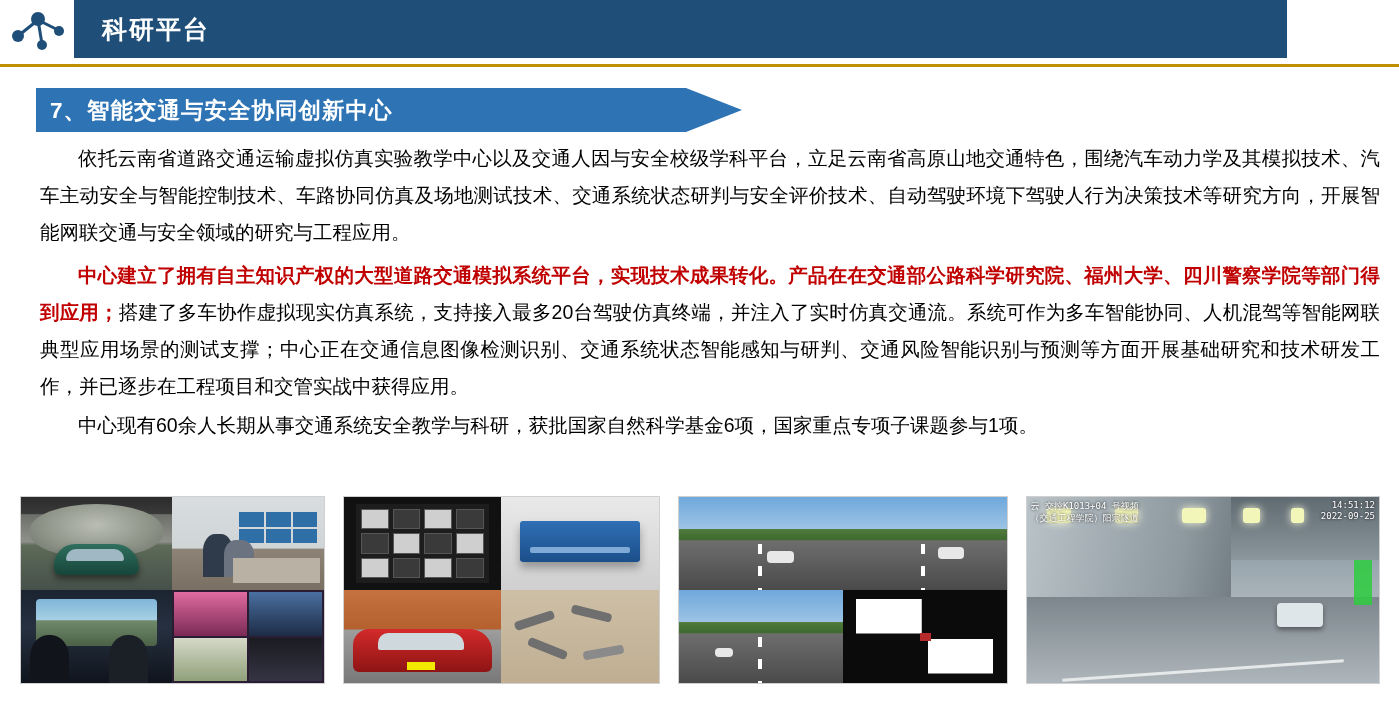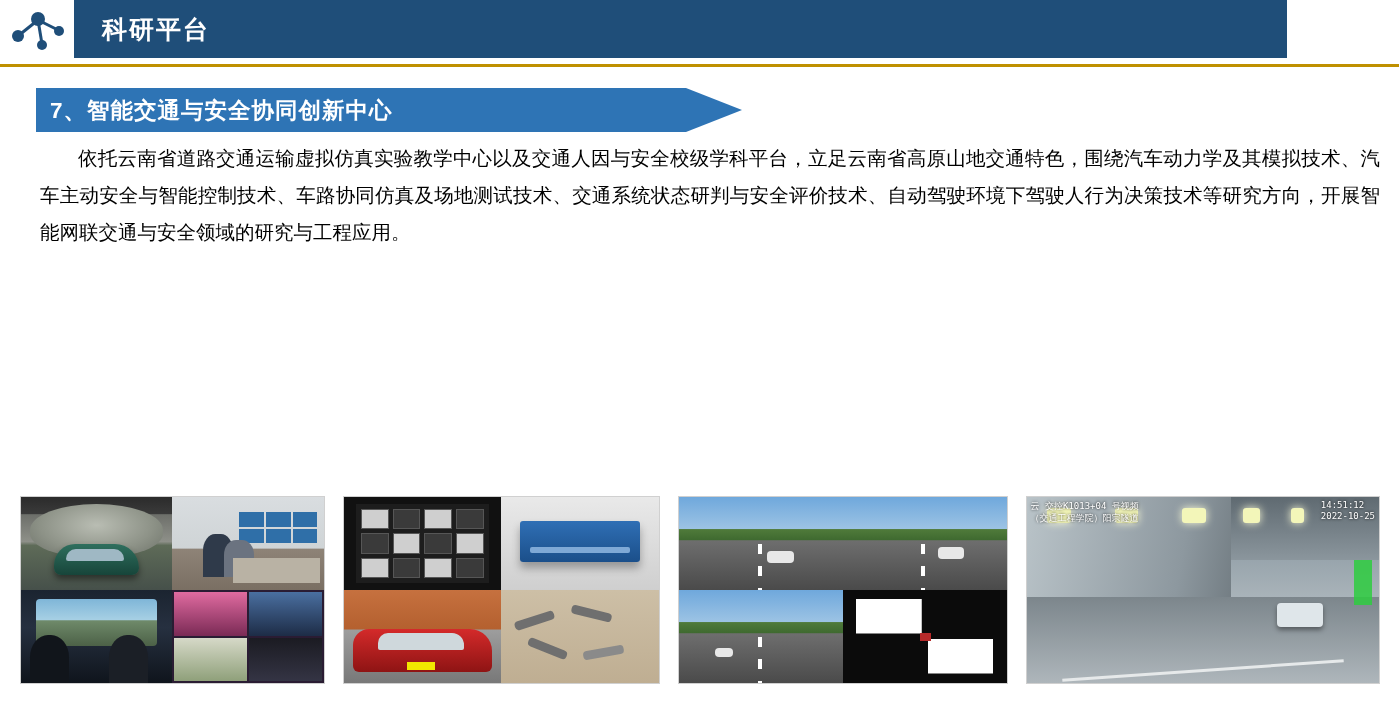--- a/index.html
+++ b/index.html
@@ -431,21 +431,21 @@
   .osd {
     position: absolute;
     color: #ffffff;
     font-size: 9px;
     line-height: 11px;
     font-family: "DejaVu Sans Mono", monospace;
     text-shadow: 0 0 3px #000;
     white-space: nowrap;
   }
   .osd.tl { left: 4px; top: 4px; }
-  .osd.tr { right: 4px; top: 3px; }
+  .osd.tr { right: 4px; top: 3px; text-align: right; }
   .osd.tl2 { left: 4px; top: 16px; }
 </style>
 </head>
 <body>
 
 <div class="header">
   <svg class="logo-mark" viewBox="0 0 62 46">
     <line x1="10" y1="30" x2="30" y2="14" stroke="#1f4e79" stroke-width="3"></line>
     <line x1="30" y1="14" x2="50" y2="24" stroke="#1f4e79" stroke-width="3"></line>
     <line x1="30" y1="14" x2="34" y2="38" stroke="#1f4e79" stroke-width="3"></line>
@@ -463,20 +463,22 @@
 <div class="gold-rule"></div>
 
 <div class="banner-wrap">
   <div class="banner">
     <span class="banner-text">7、智能交通与安全协同创新中心</span>
   </div>
 </div>
 
 <div class="body-copy">
   <p class="para">依托云南省道路交通运输虚拟仿真实验教学中心以及交通人因与安全校级学科平台，立足云南省高原山地交通特色，围绕汽车动力学及其模拟技术、汽车主动安全与智能控制技术、车路协同仿真及场地测试技术、交通系统状态研判与安全评价技术、自动驾驶环境下驾驶人行为决策技术等研究方向，开展智能网联交通与安全领域的研究与工程应用。</p>
+  <p class="para tight"><span class="hl">中心建立了拥有自主知识产权的大型道路交通模拟系统平台，实现技术成果转化。产品在在交通部公路科学研究院、福州大学、四川警察学院等部门得到应用；</span><span>搭建了多车协作虚拟现实仿真系统，支持接入最多20台驾驶仿真终端，并注入了实时仿真交通流。系统可作为多车智能协同、人机混驾等智能网联典型应用场景的测试支撑；中心正在交通信息图像检测识别、交通系统状态智能感知与研判、交通风险智能识别与预测等方面开展基础研究和技术研发工作，并已逐步在工程项目和交管实战中获得应用。</span></p>
+  <p class="para">中心现有60余人长期从事交通系统安全教学与科研，获批国家自然科学基金6项，国家重点专项子课题参与1项。</p>
 </div>
 
 <div class="image-strip">
 
   <div class="photo-group g1">
     <div class="cell sim-dome">
       <div class="car"></div>
     </div>
     <div class="cell ctrl-room">
       <div class="screens">
@@ -562,20 +564,20 @@
           <i></i>
           <i></i>
           <i></i>
         </div>
       <div class="road-surface"></div>
       <div class="lane"></div>
       <div class="green-bar"></div>
       <div class="car"></div>
       <div class="osd tr">
         <div>14:51:12</div>
-        <div>2022-10-25</div>
+        <div>2022-09-25</div>
       </div>
       <div class="osd tl">云   交控K1013+04 号视频</div>
       <div class="osd tl2">（交通工程学院）阳宗隧道</div>
     </div>
   </div>
 
 </div>
 
 </body></html>

